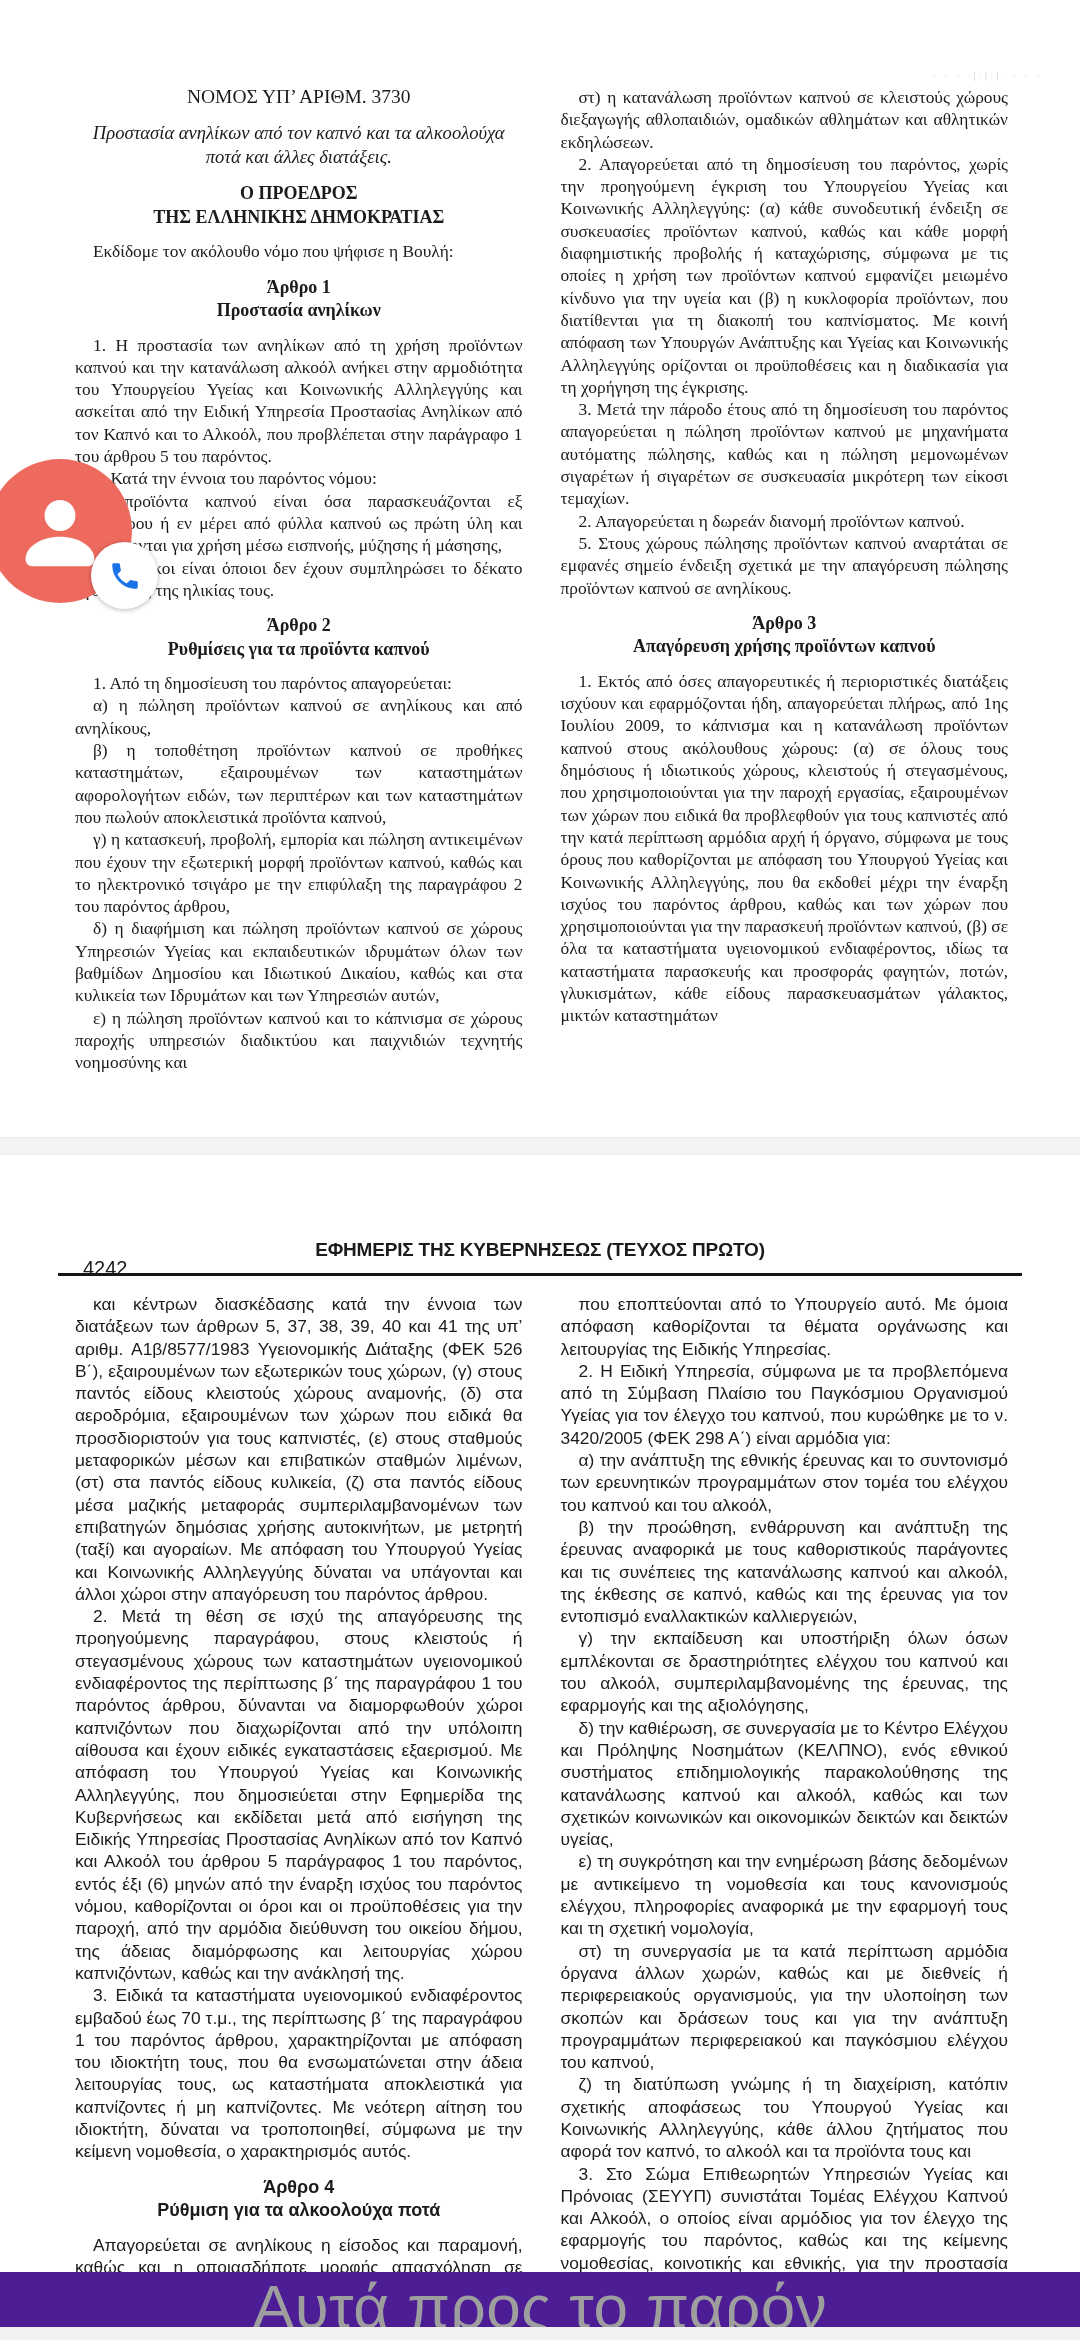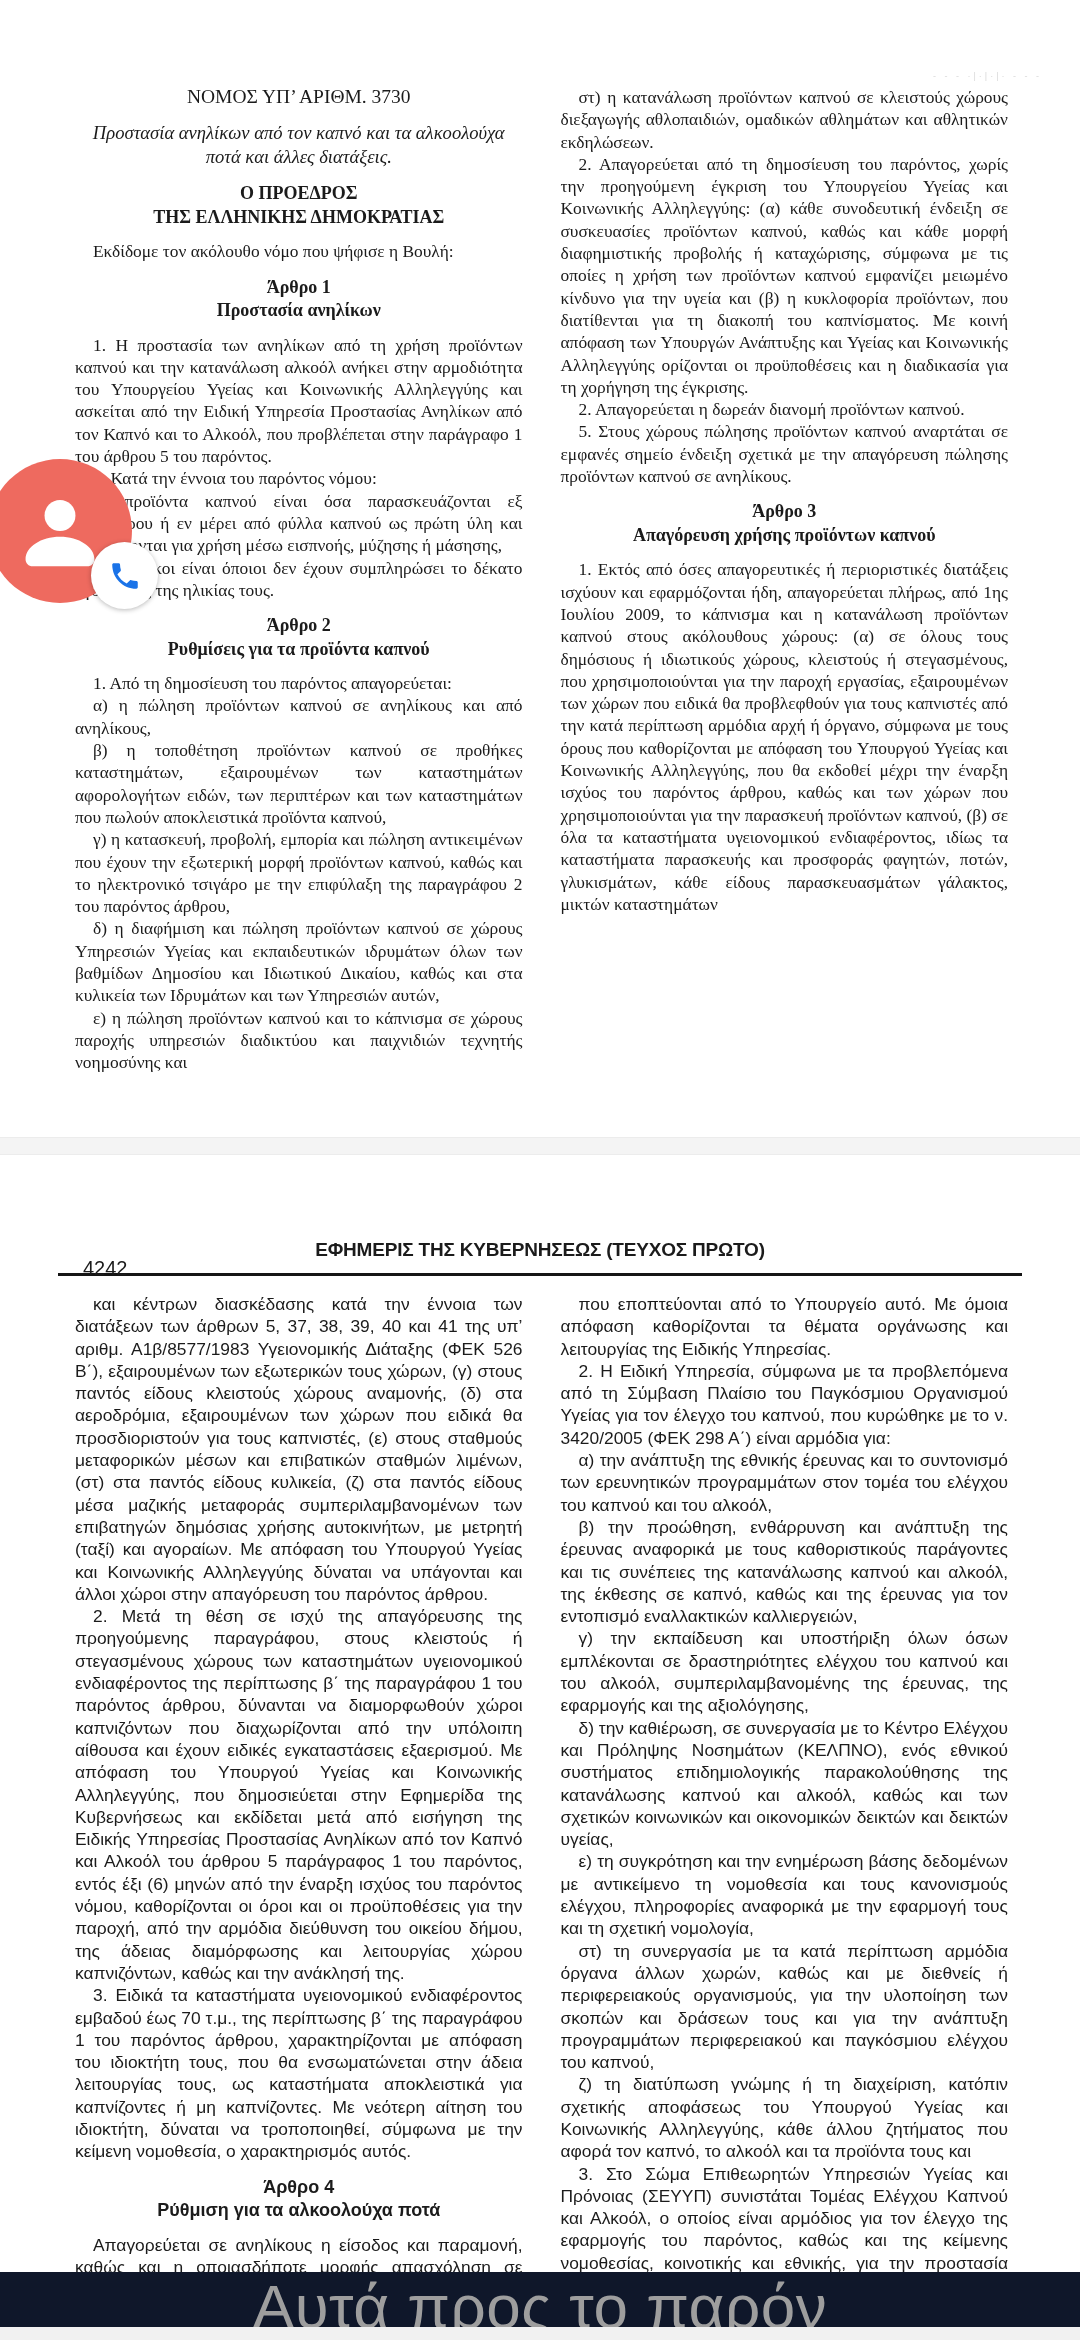--- a/index.html
+++ b/index.html
@@ -28,21 +28,21 @@
   
   .bubble{position:absolute;left:-12px;top:459px;width:144px;height:144px;border-radius:50%;
     background:var(--bubble-color,#EE6A5F);z-index:20;}
   .bubble .avatar{position:absolute;inset:0;display:flex;align-items:center;justify-content:center;}
   .bubble .avatar svg{width:106px;height:106px;}
   .phone-badge{position:absolute;left:103px;top:83px;width:67px;height:67px;border-radius:50%;
     background:#ffffff;box-shadow:0 1px 5px rgba(0,0,0,.28);
     display:flex;align-items:center;justify-content:center;}
   .phone-badge svg{width:34px;height:34px;}
   
-  .caption{position:absolute;left:0;right:0;top:2272px;height:68px;background:#0f172a;
+  .caption{position:absolute;left:0;right:0;top:2272px;height:68px;background:#4c1d95;
     text-align:center;font-size:62px;line-height:70px;font-weight:400;
     color:var(--caption-color,#9E9E9E);z-index:10;letter-spacing:.5px;}
   .bottom-strip{position:absolute;left:0;right:0;bottom:0;height:13px;background:#f1f1f1;z-index:12;}
 </style>
 </head>
 <body>
 
 <div class="top-marks">- - - ·|·|·|· - - -</div>
 
 <div id="page1">
@@ -66,20 +66,21 @@
         <div class="block p-para">α) η πώληση προϊόντων καπνού σε ανηλίκους και από ανηλίκους,</div>
         <div class="block p-para">β) η τοποθέτηση προϊόντων καπνού σε προθήκες καταστημάτων, εξαιρουμένων των καταστημάτων αφορολογήτων ειδών, των περιπτέρων και των καταστημάτων που πωλούν αποκλειστικά προϊόντα καπνού,</div>
         <div class="block p-para">γ) η κατασκευή, προβολή, εμπορία και πώληση αντικειμένων που έχουν την εξωτερική μορφή προϊόντων καπνού, καθώς και το ηλεκτρονικό τσιγάρο με την επιφύλαξη της παραγράφου 2 του παρόντος άρθρου,</div>
         <div class="block p-para">δ) η διαφήμιση και πώληση προϊόντων καπνού σε χώρους Υπηρεσιών Υγείας και εκπαιδευτικών ιδρυμάτων όλων των βαθμίδων Δημοσίου και Ιδιωτικού Δικαίου, καθώς και στα κυλικεία των Ιδρυμάτων και των Υπηρεσιών αυτών,</div>
         <div class="block p-para">ε) η πώληση προϊόντων καπνού και το κάπνισμα σε χώρους παροχής υπηρεσιών διαδικτύου και παιχνιδιών τεχνητής νοημοσύνης και</div>
       </div>
     <div class="col">
 
     <div class="block p-para">στ) η κατανάλωση προϊόντων καπνού σε κλειστούς χώρους διεξαγωγής αθλοπαιδιών, ομαδικών αθλημάτων και αθλητικών εκδηλώσεων.</div>
         <div class="block p-para">2. Απαγορεύεται από τη δημοσίευση του παρόντος, χωρίς την προηγούμενη έγκριση του Υπουργείου Υγείας και Κοινωνικής Αλληλεγγύης: (α) κάθε συνοδευτική ένδειξη σε συσκευασίες προϊόντων καπνού, καθώς και κάθε μορφή διαφημιστικής προβολής ή καταχώρισης, σύμφωνα με τις οποίες η χρήση των προϊόντων καπνού εμφανίζει μειωμένο κίνδυνο για την υγεία και (β) η κυκλοφορία προϊόντων, που διατίθενται για τη διακοπή του καπνίσματος. Με κοινή απόφαση των Υπουργών Ανάπτυξης και Υγείας και Κοινωνικής Αλληλεγγύης ορίζονται οι προϋποθέσεις και η διαδικασία για τη χορήγηση της έγκρισης.</div>
+        <div class="block p-para">3. Μετά την πάροδο έτους από τη δημοσίευση του παρόντος απαγορεύεται η πώληση προϊόντων καπνού με μηχανήματα αυτόματης πώλησης, καθώς και η πώληση μεμονωμένων σιγαρέτων ή σιγαρέτων σε συσκευασία μικρότερη των είκοσι τεμαχίων.</div>
         <div class="block p-para">2. Απαγορεύεται η δωρεάν διανομή προϊόντων καπνού.</div>
         <div class="block p-para">5. Στους χώρους πώλησης προϊόντων καπνού αναρτάται σε εμφανές σημείο ένδειξη σχετικά με την απαγόρευση πώλησης προϊόντων καπνού σε ανηλίκους.</div>
         <div class="block p-heading">Άρθρο 3
 Απαγόρευση χρήσης προϊόντων καπνού</div>
         <div class="block p-para">1. Εκτός από όσες απαγορευτικές ή περιοριστικές διατάξεις ισχύουν και εφαρμόζονται ήδη, απαγορεύεται πλήρως, από 1ης Ιουλίου 2009, το κάπνισμα και η κατανάλωση προϊόντων καπνού στους ακόλουθους χώρους: (α) σε όλους τους δημόσιους ή ιδιωτικούς χώρους, κλειστούς ή στεγασμένους, που χρησιμοποιούνται για την παροχή εργασίας, εξαιρουμένων των χώρων που ειδικά θα προβλεφθούν για τους καπνιστές από την κατά περίπτωση αρμόδια αρχή ή όργανο, σύμφωνα με τους όρους που καθορίζονται με απόφαση του Υπουργού Υγείας και Κοινωνικής Αλληλεγγύης, που θα εκδοθεί μέχρι την έναρξη ισχύος του παρόντος άρθρου, καθώς και των χώρων που χρησιμοποιούνται για την παρασκευή προϊόντων καπνού, (β) σε όλα τα καταστήματα υγειονομικού ενδιαφέροντος, ιδίως τα καταστήματα παρασκευής και προσφοράς φαγητών, ποτών, γλυκισμάτων, κάθε είδους παρασκευασμάτων γάλακτος, μικτών καταστημάτων</div>
       </div>
   </div>
 </div>
 
 <div class="page-sep"></div>

